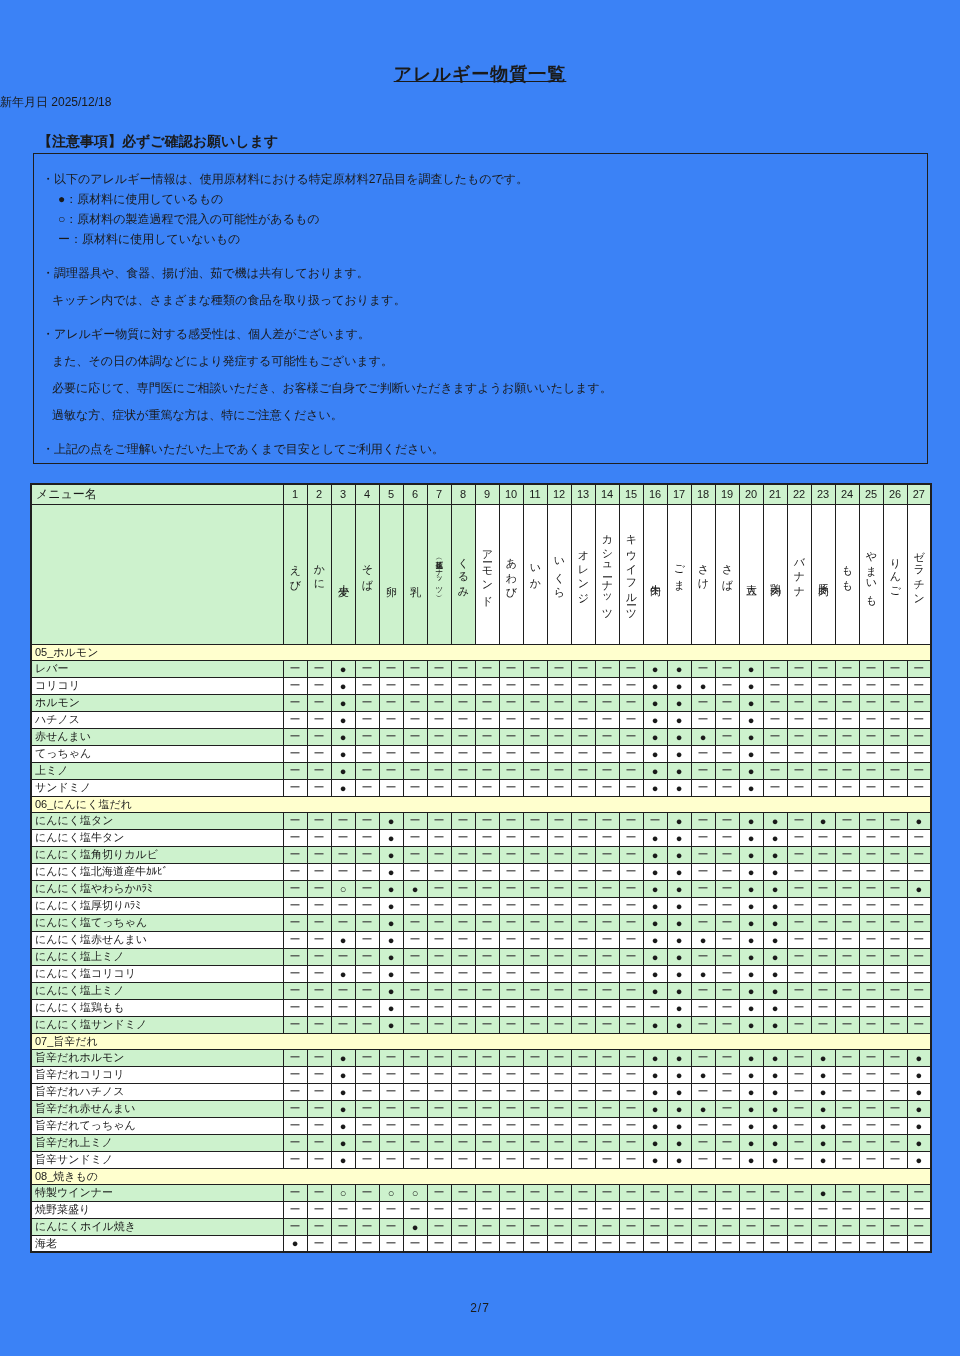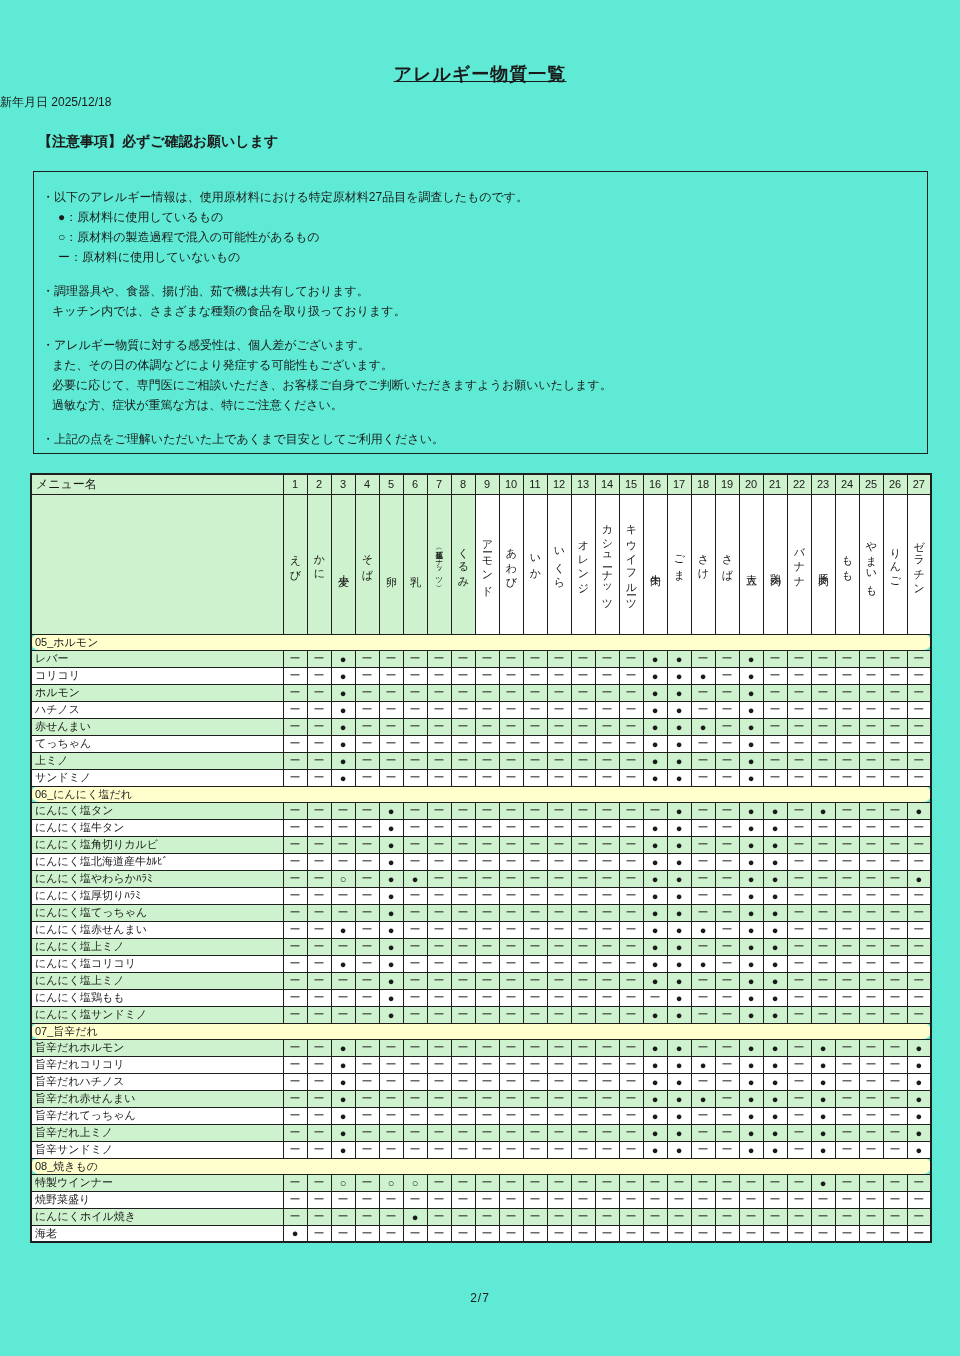--- a/index.html
+++ b/index.html
@@ -1,43 +1,43 @@
 <!DOCTYPE html>
 <html style="--green: #cdf2cd; --yellow: #ffffce; --border: #1f1f1f; --ink: #1a1a1a; --dash: #3d3d3d;"><head>
 <meta charset="utf-8">
 <style>
   :root{
     --green:#cdf2cd; --yellow:#ffffce; --border:#1f1f1f; --ink:#1a1a1a; --dash:#3d3d3d;
   }
   *{box-sizing:border-box; margin:0; padding:0;}
   body{background:#ffffff; font-family:"Liberation Sans","DejaVu Sans",sans-serif; color:var(--ink);}
-  .page{width:960px; height:1356px; background:#5eead4; position:relative; overflow:hidden;}
+  .page{width:960px; height:1356px; background:#3b82f6; position:relative; overflow:hidden;}
   .doc-title{margin-top:62px; text-align:center; font-size:18px; font-weight:bold; text-decoration:underline; letter-spacing:1px;}
   .date-label{margin-top:8px; margin-right:30px; font-size:12px;}
-  .notice-heading{margin:22px 0 20px 38px; font-size:14px; font-weight:bold;}
+  .notice-heading{margin:22px 0 2px 38px; font-size:14px; font-weight:bold;}
   .notice-box{margin:0 32px 0 33px; border:1px solid var(--border); padding:15px 8px 4px 8px;}
   .notice-line{font-size:12px; line-height:20px; white-space:nowrap; overflow:hidden;}
   .notice-line.ind1{padding-left:16px;}
-  .notice-line.ind05{padding-left:10px;}
+  .notice-line.ind05{padding-left:10px;margin-top:7px;}
   .notice-line.spacer{height:14px;}
   table.allergen{border-collapse:collapse; table-layout:fixed; margin:19px 0 0 30px; width:900px; border:2px solid var(--border);}
   table.allergen th, table.allergen td{border:1px solid var(--border); overflow:hidden;}
   col.menu{width:252px;}
   col.al{width:24px;}
   tr.numrow{height:20px;}
   tr.numrow th{background:var(--green); font-size:11px; font-weight:normal; text-align:center;}
   tr.numrow th.menu-head{text-align:left; padding-left:4px; font-size:12px;}
   tr.namerow{height:140px;}
   tr.namerow th{font-weight:normal; vertical-align:middle; text-align:center; background:#ffffff;}
   tr.namerow th.g{background:var(--green);}
   tr.namerow th .v{writing-mode:vertical-rl; display:inline-block; font-size:11px; letter-spacing:2px; max-height:136px; line-height:1;}
   tr.namerow th .v.small{font-size:7.5px; letter-spacing:0;}
   th.menu-head, td.menu{border-right:2px solid var(--border);}
   tr.secrow{height:15px;}
-  tr.secrow td{background:var(--yellow); font-size:11px; padding-left:3px; white-space:nowrap;border-radius:8px;}
+  tr.secrow td{background:var(--yellow); font-size:11px; padding-left:3px; white-space:nowrap;}
   tr.datarow{height:17px;}
   tr.datarow td{font-size:11px; text-align:center; background:#ffffff;}
   tr.datarow td.menu{text-align:left; padding-left:3px; white-space:nowrap;}
   tr.datarow.g td{background:var(--green);}
   td.sym-dash{color:var(--dash); font-size:10px;}
   td.sym-dot{color:var(--ink); font-size:11px;}
   td.sym-circ{color:var(--ink); font-size:11px;}
   .page-footer{text-align:center; font-size:12px; margin-top:48px; letter-spacing:1px;}
 </style>
 </head>

